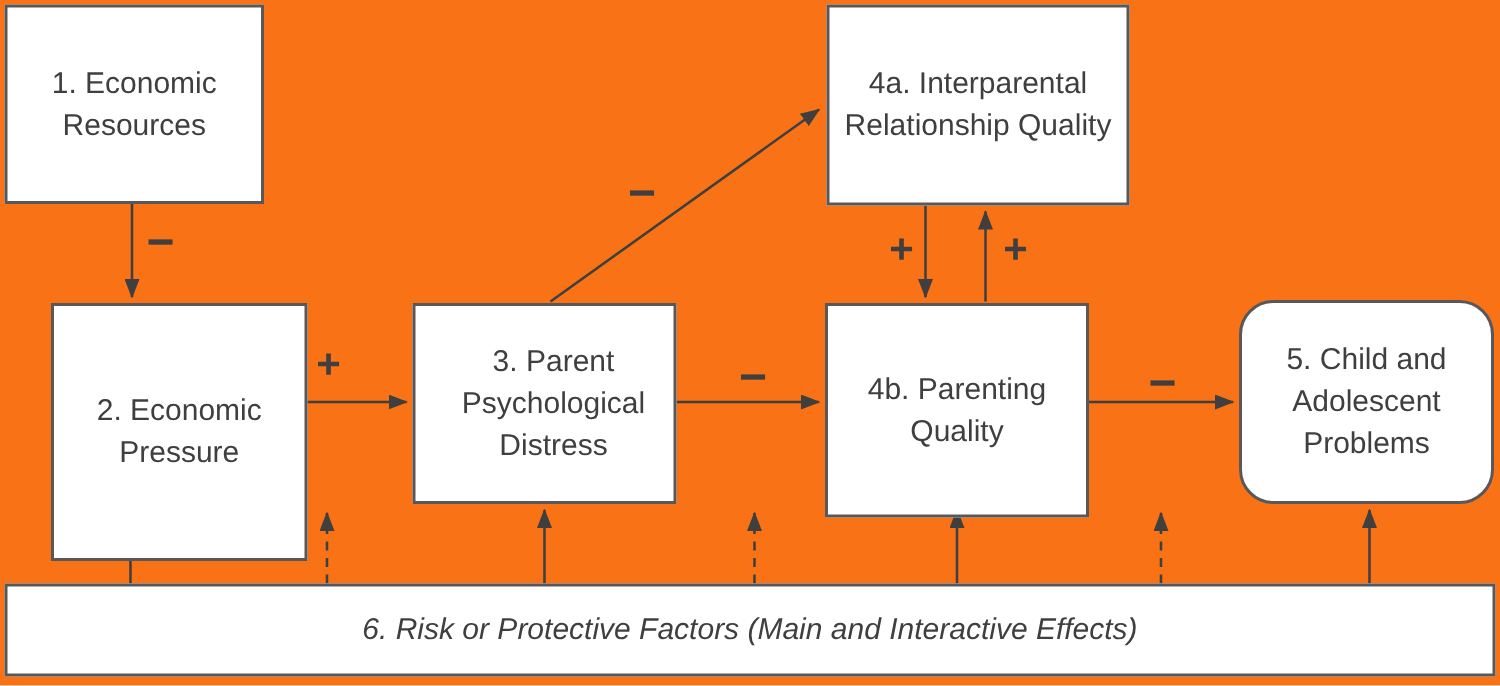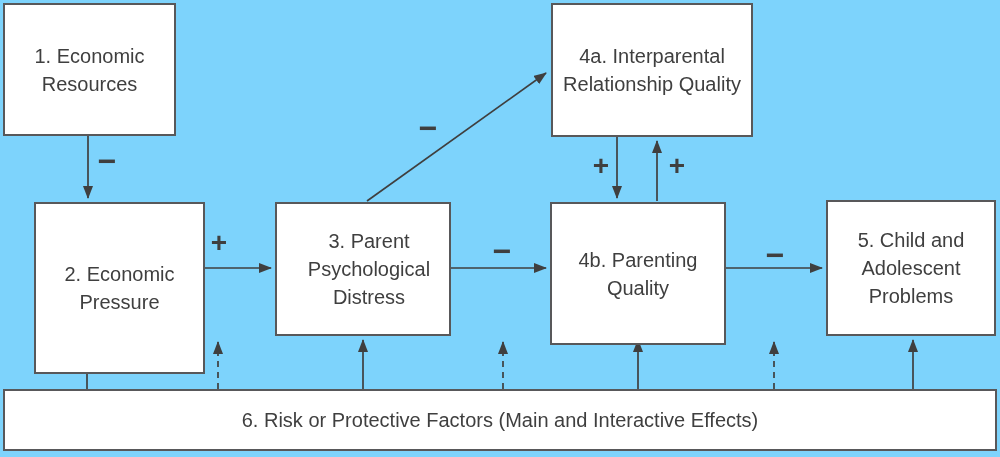--- a/index.html
+++ b/index.html
@@ -1,20 +1,20 @@
 <!DOCTYPE html>
 <html><head>
 <meta charset="utf-8">
 <style>
   html, body { margin: 0; padding: 0; background: #ffffff; }
   #canvas {
     position: relative;
     width: 1000px;
     height: 457px;
-    background: #7dd3fc;
+    background: #f97316;
     font-family: "Liberation Sans", sans-serif;
     overflow: hidden;
   }
   #arrow-layer {
     position: absolute;
     left: 0; top: 0;
     width: 1000px; height: 457px;
     z-index: 0;
   }
   .box {
@@ -30,22 +30,22 @@
     font-size: 20px;
     line-height: 28px;
     z-index: 1;
     padding: 4px 8px;
   }
   #box-economic-resources   { left: 3px;   top: 3px;   width: 173px; height: 133px; }
   #box-economic-pressure    { left: 3px;   top: 202px; width: 171px; height: 172px; margin-left: 31px; }
   #box-parent-distress      { left: 275px; top: 202px; width: 176px; height: 134px; padding-left: 20px; }
   #box-interparental        { left: 551px; top: 3px;   width: 202px; height: 134px; }
   #box-parenting-quality    { left: 550px; top: 202px; width: 176px; height: 143px; }
-  #box-child-problems       { left: 826px; top: 200px; width: 170px; height: 136px; }
-  #box-risk-protective      { left: 3px;   top: 389px; width: 994px; height: 62px;  }
+  #box-child-problems       { left: 826px; top: 200px; width: 170px; height: 136px; border-radius: 23px; }
+  #box-risk-protective      { left: 3px;   top: 389px; width: 994px; height: 62px; font-style: italic;  }
   .sign {
     position: absolute;
     transform: translate(-50%, -50%);
     color: #3f3f3f;
     font-weight: bold;
     z-index: 2;
     line-height: 1;
   }
   .sign.plus  { font-size: 28px; }
   .sign.minus { font-size: 32px; }

